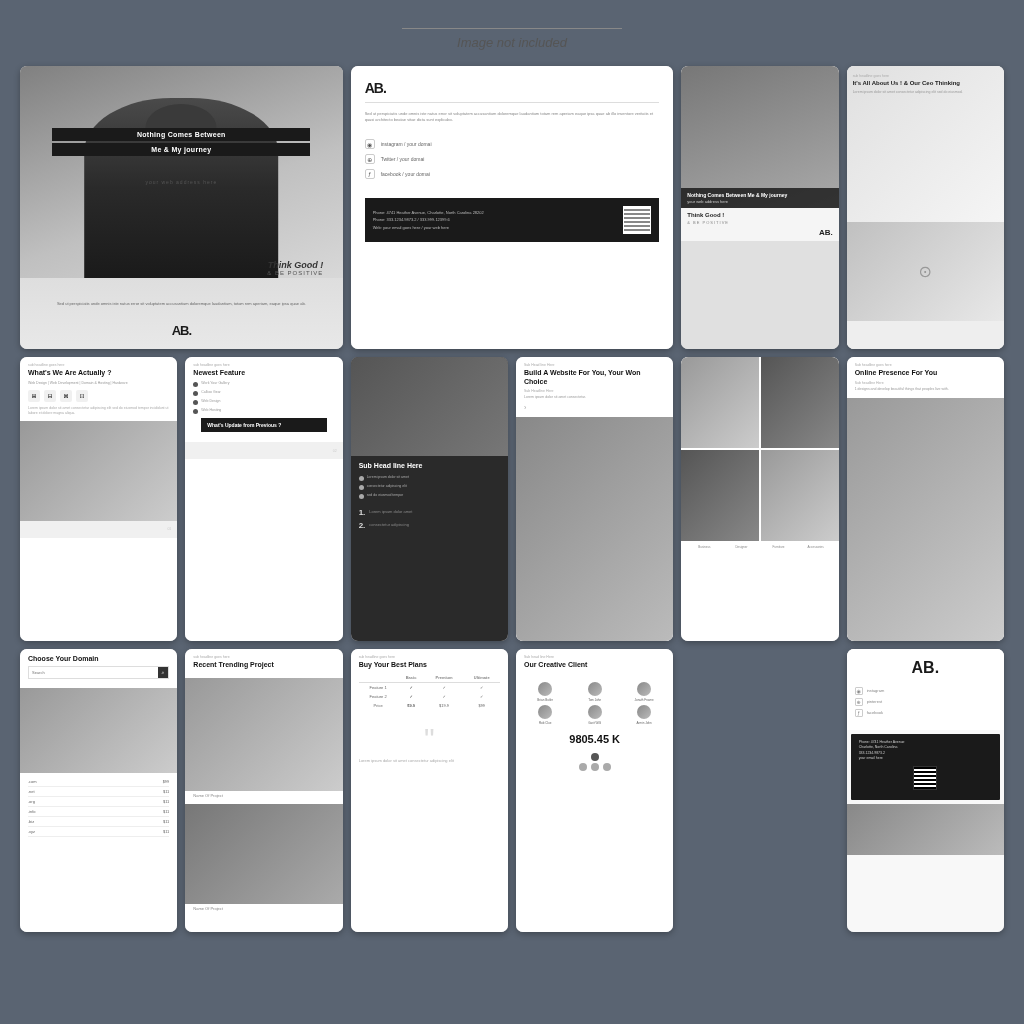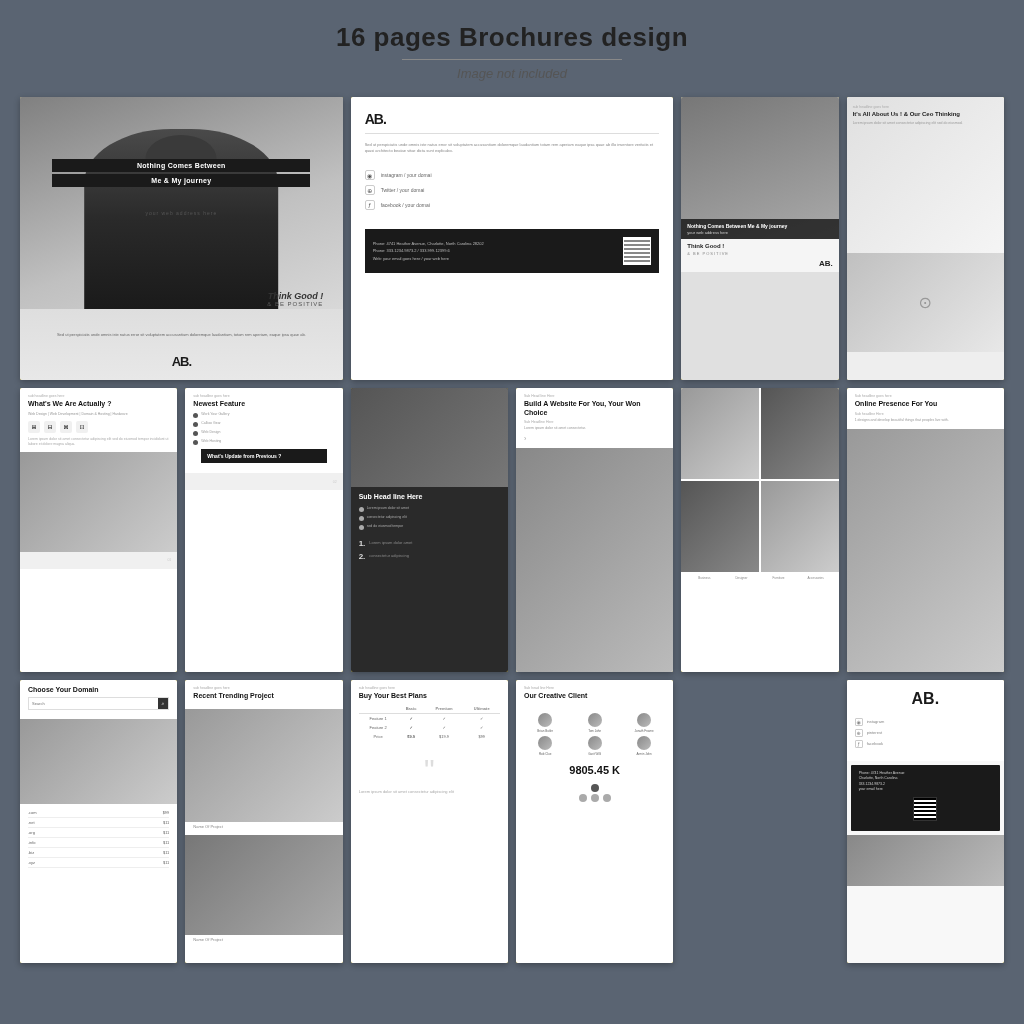--- a/index.html
+++ b/index.html
@@ -39,22 +39,22 @@
       display: grid;
       grid-template-columns: repeat(6, 1fr);
       grid-template-rows: repeat(3, 1fr);
       gap: 8px;
       padding: 8px 20px 16px 20px;
       width: 1024px;
     }
 
     
     .page-card {
-      background: #fde047;
-      border-radius: 2px;
+      background: #e5e5e5;
+      border-radius: 7px;
       overflow: hidden;
       position: relative;
       box-shadow: 0 2px 6px rgba(0,0,0,0.3);
     }
 
     
     .row1-page1 { grid-column: 1 / 3; grid-row: 1; }
     .row1-page2 { grid-column: 3 / 5; grid-row: 1; }
     .row1-page3 { grid-column: 5 / 6; grid-row: 1; }
     .row1-page4 { grid-column: 6 / 7; grid-row: 1; }
@@ -340,21 +340,20 @@
       height: 890px;
     }
     .page-card {
       height: 100%;
     }
   </style>
 </head>
 <body>
 
 <div class="header">
-  <h1>16 pages Brochures design</h1>
   <div class="header-divider"></div>
   <p>Image not included</p>
 </div>
 
 <div class="grid-container">
 
   <div class="page-card row1-page1">
     <div class="card-inner" style="position:relative;">
       <div class="cover-bg"></div>
       <div class="cover-img-placeholder">

